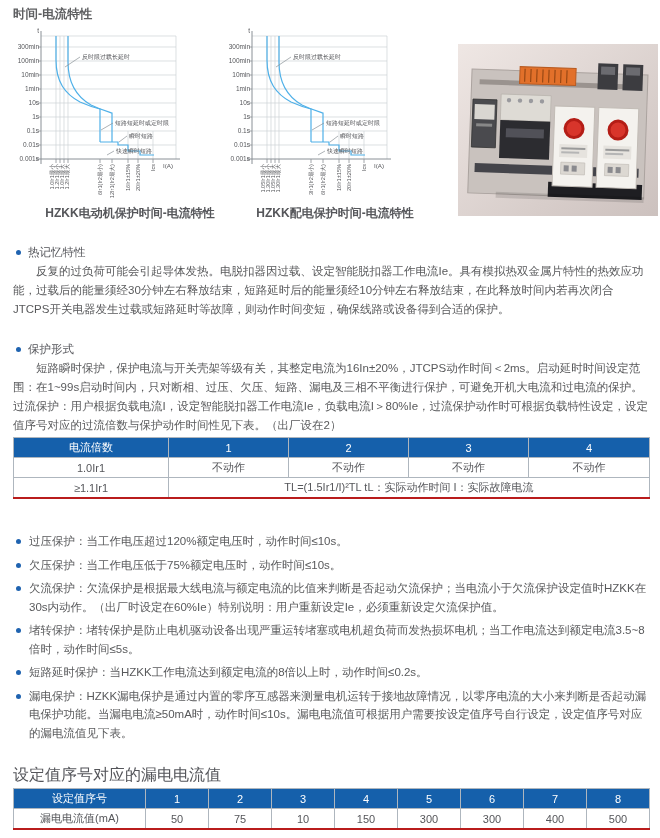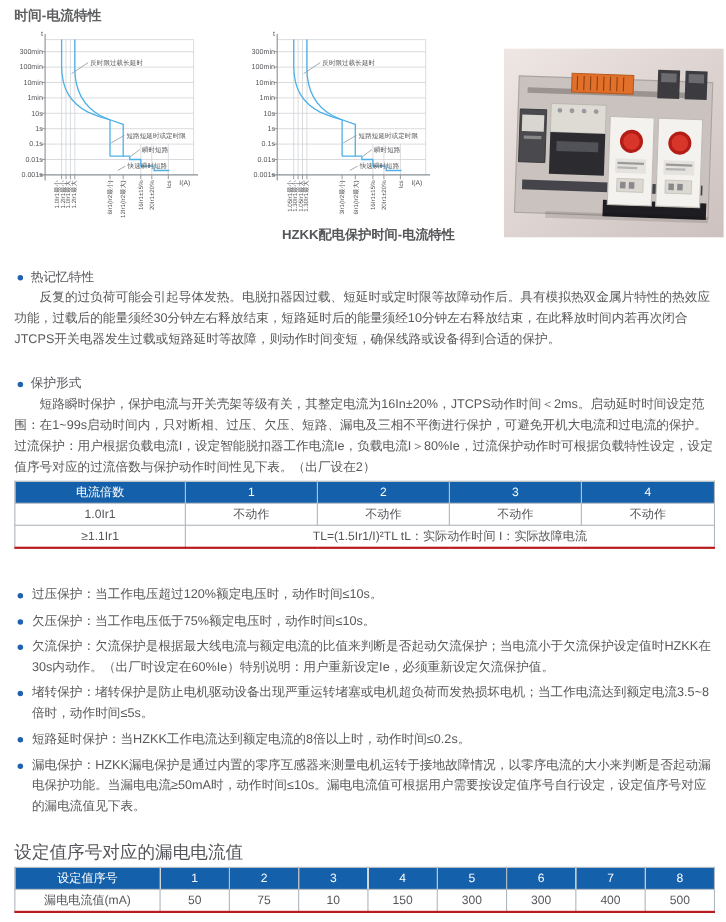--- a/index.html
+++ b/index.html
@@ -115,20 +115,21 @@
         <text transform="translate(61,138) rotate(-90)" text-anchor="end">1.2Ir1最大</text>
         <text transform="translate(94,138) rotate(-90)" text-anchor="end">6Ir1(Ir2最小)</text>
         <text transform="translate(106,138) rotate(-90)" text-anchor="end">12Ir1(Ir2最大)</text>
         <text transform="translate(122,138) rotate(-90)" text-anchor="end">16Ir1±15%</text>
         <text transform="translate(132,138) rotate(-90)" text-anchor="end">20Ir1±20%</text>
         <text transform="translate(147,138) rotate(-90)" text-anchor="end">Ics</text>
         <text x="155" y="142" font-size="6.2">I(A)</text>
       </g>
     </svg>
   </div>
+  <div class="chart-caption" style="left:30px;">HZKK电动机保护时间-电流特性</div>
 
   <div class="chart-wrap" style="left:219px;">
     <svg width="190" height="178" viewBox="0 0 190 178">
       <g stroke="#cdd2d6" stroke-width="0.7" fill="none">
         <line x1="33" y1="10" x2="168" y2="10"></line>
         <line x1="33" y1="21" x2="168" y2="21"></line>
         <line x1="33" y1="35" x2="168" y2="35"></line>
         <line x1="33" y1="49" x2="168" y2="49"></line>
         <line x1="33" y1="63" x2="168" y2="63"></line>
         <line x1="33" y1="77" x2="168" y2="77"></line>
@@ -273,21 +274,21 @@
           <rect x="151" y="121" width="5" height="6" fill="#8a8a8e"></rect>
             <rect x="159" y="121" width="5" height="6" fill="#8a8a8e"></rect>
         </g>
         <rect x="40" y="150" width="148" height="6" fill="#000000" opacity="0.12"></rect>
       </g>
     </svg>
   </div>
 
   <div class="sec" style="top:243px;height:84px;">
     <div class="sec-head">热记忆特性</div>
-    <p class="indent">反复的过负荷可能会引起导体发热。电脱扣器因过载、短延时或定时限等故障动作后。具有模拟热双金属片特性的热效应功能，过载后的能量须经30分钟左右释放结束，短路延时后的能量须经10分钟左右释放结束，在此释放时间内若再次闭合JTCPS开关电器发生过载或短路延时等故障，则动作时间变短，确保线路或设备得到合适的保护。</p>
+    <p class="indent">反复的过负荷可能会引起导体发热。电脱扣器因过载、设定智能脱扣器工作电流Ie。具有模拟热双金属片特性的热效应功能，过载后的能量须经30分钟左右释放结束，短路延时后的能量须经10分钟左右释放结束，在此释放时间内若再次闭合JTCPS开关电器发生过载或短路延时等故障，则动作时间变短，确保线路或设备得到合适的保护。</p>
   </div>
 
   <div class="sec" style="top:340px;height:105px;">
     <div class="sec-head">保护形式</div>
     <p class="indent">短路瞬时保护，保护电流与开关壳架等级有关，其整定电流为16In±20%，JTCPS动作时间＜2ms。启动延时时间设定范围：在1~99s启动时间内，只对断相、过压、欠压、短路、漏电及三相不平衡进行保护，可避免开机大电流和过电流的保护。</p>
     <p>过流保护：用户根据负载电流I，设定智能脱扣器工作电流Ie，负载电流I＞80%Ie，过流保护动作时可根据负载特性设定，设定值序号对应的过流倍数与保护动作时间性见下表。（出厂设在2）</p>
   </div>
 
   <table class="t1">
     <colgroup>

